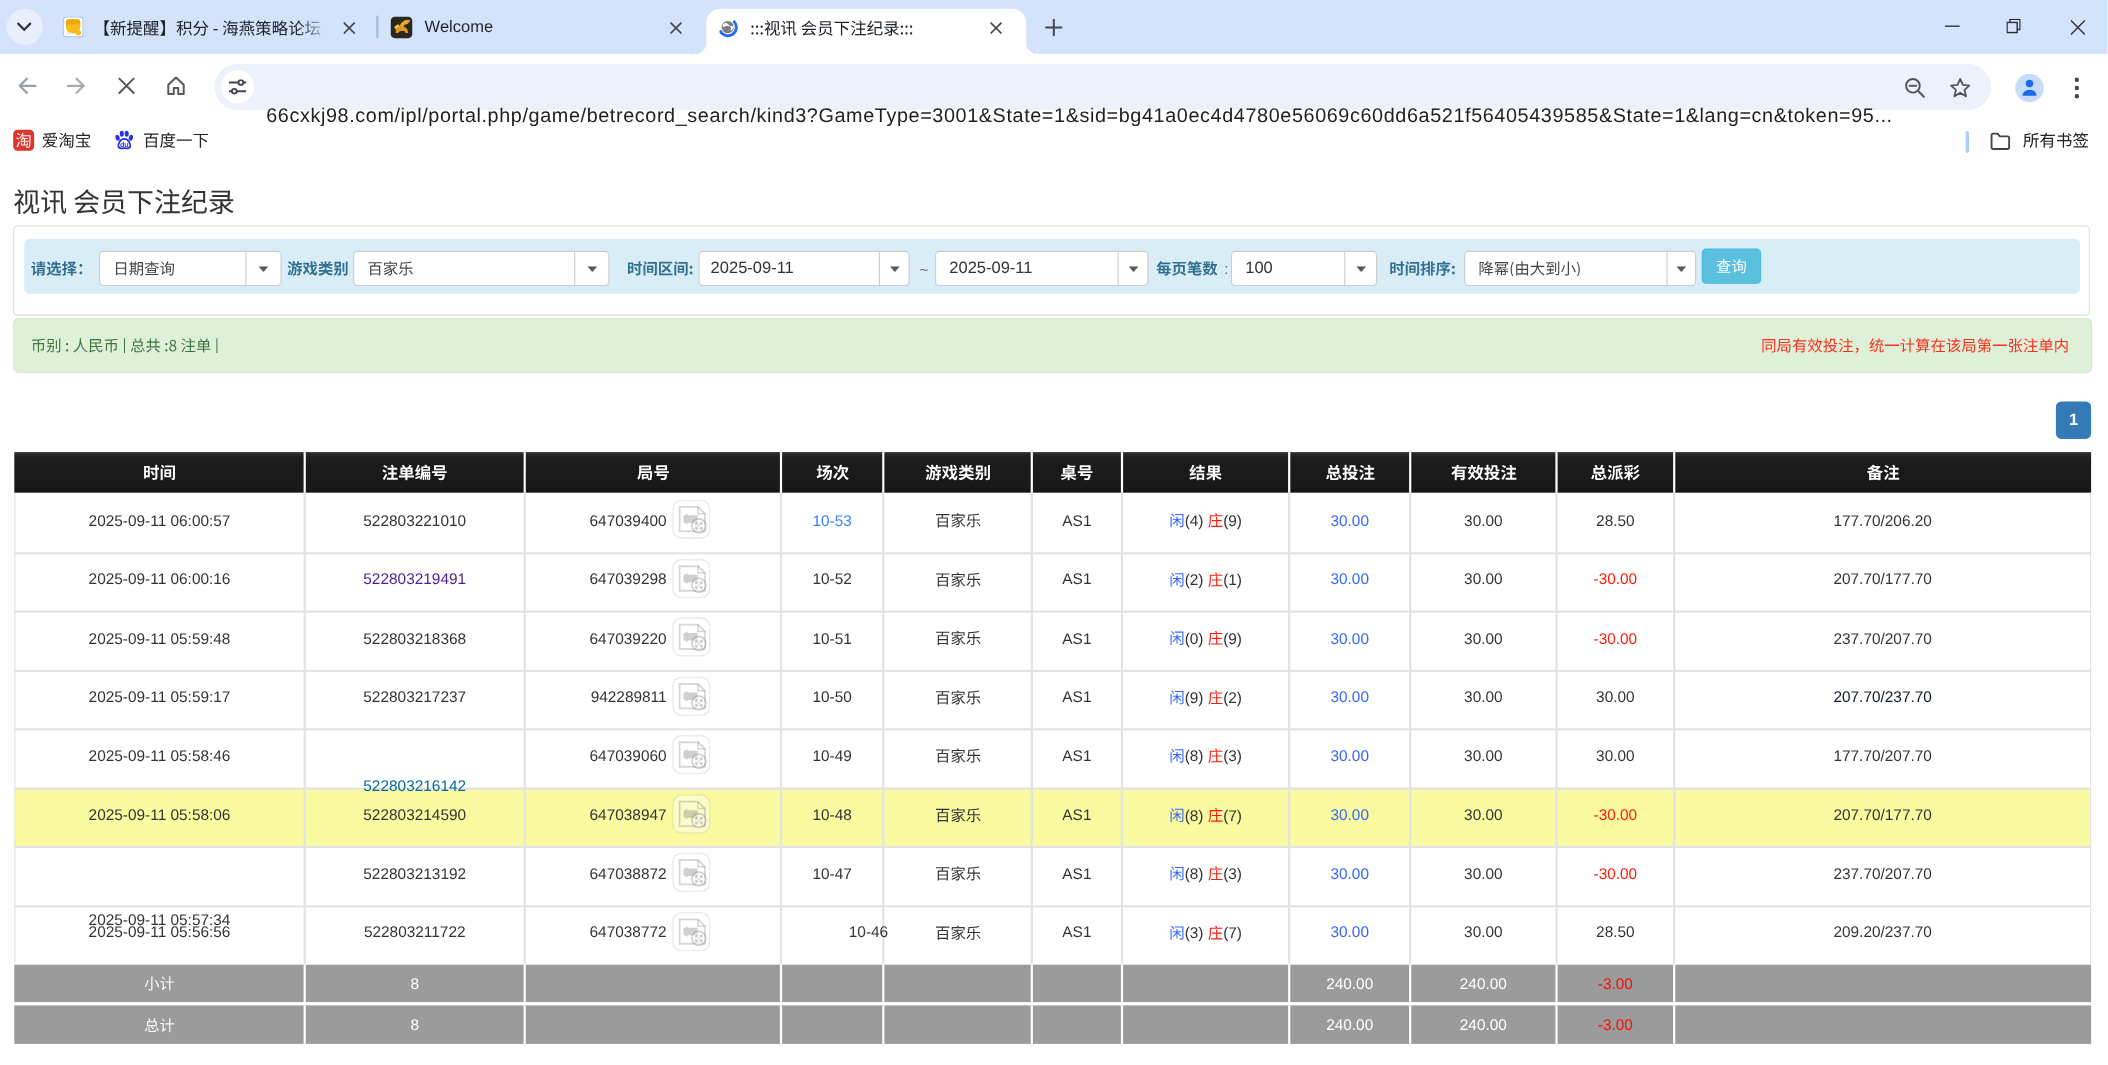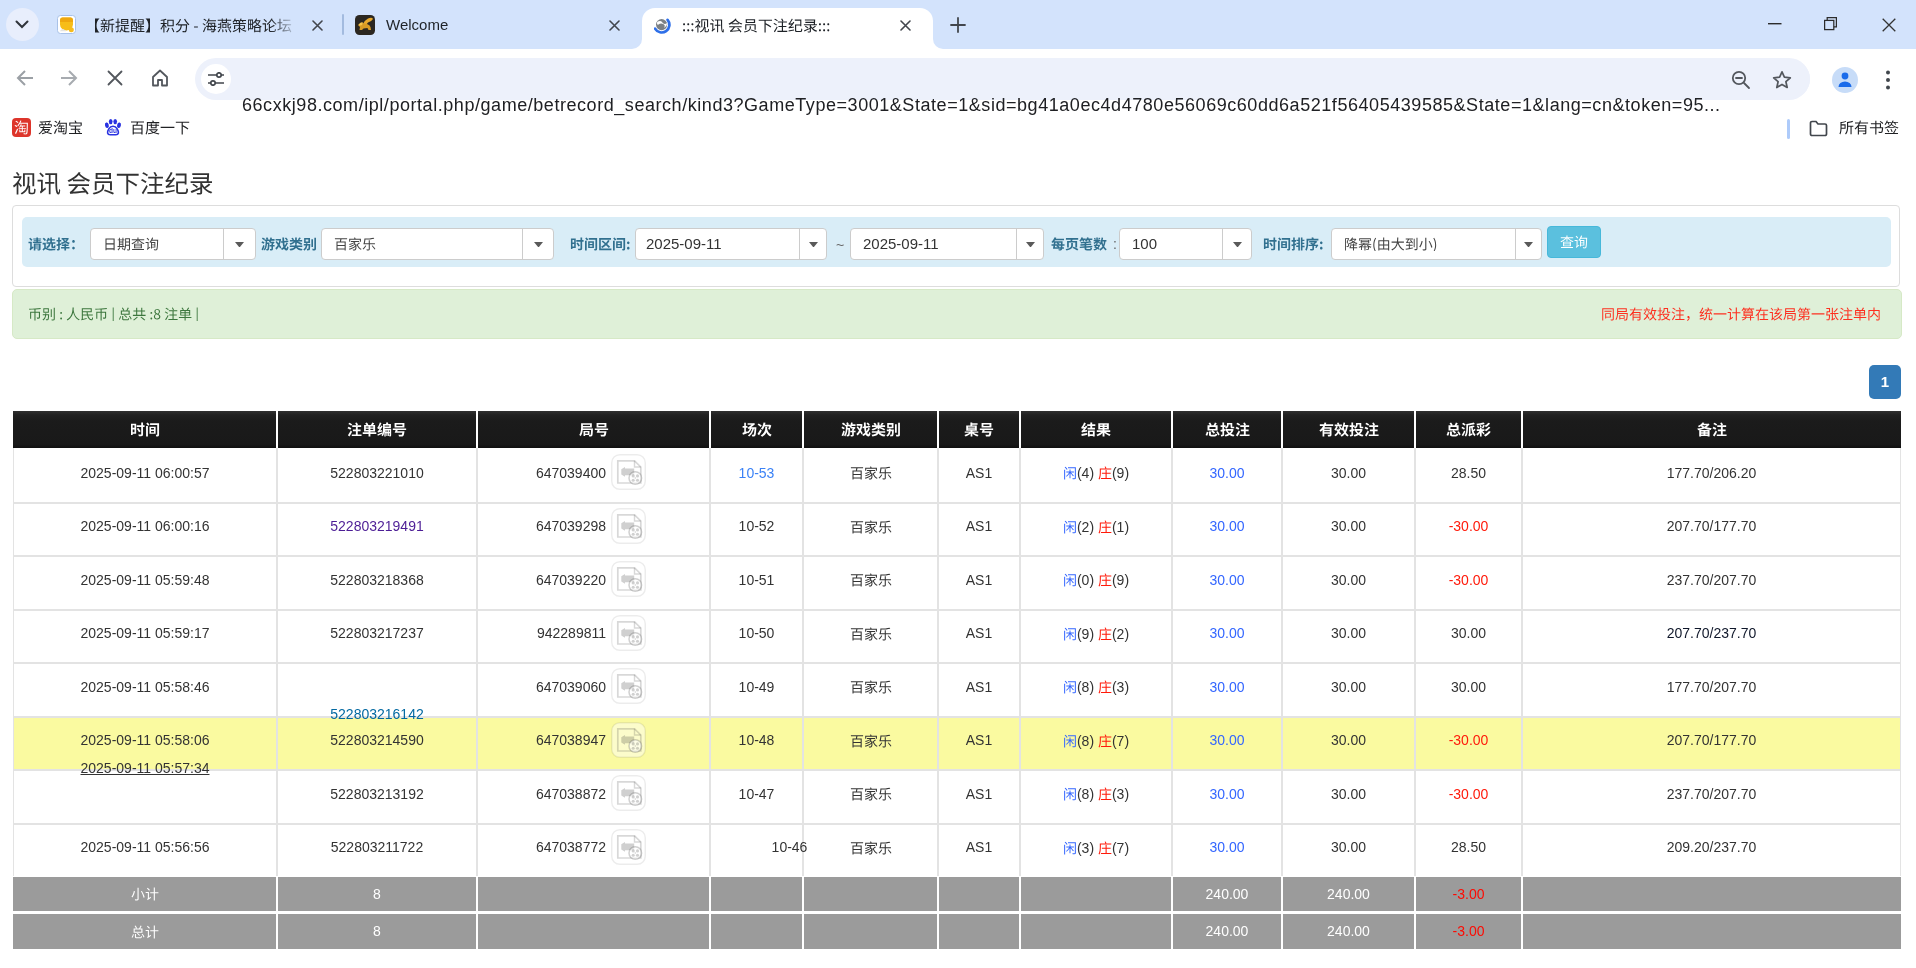--- a/index.html
+++ b/index.html
@@ -526,21 +526,21 @@
           <path d="M81 269V959H153V269ZM120 84C174 140 238 219 265 270L326 228C296 178 232 102 176 49ZM357 83V153H846V851C846 869 840 875 821 876C801 876 734 877 665 875C676 895 688 929 692 950C782 950 841 949 874 936C908 924 919 900 919 851V83ZM466 258V394H235V458H435C382 564 298 662 211 713C226 726 248 751 259 767C337 714 412 625 466 524V874H534V523C606 598 678 683 718 741L773 696C728 632 642 537 561 458H780V394H534V258Z" fill="#3366ff"></path>
         </svg>(8)&nbsp;<svg width="14.00" height="14.00" viewBox="0 0 1000 1000" style="display:block">
           <path d="M541 278V486H277V558H541V857H210V929H954V857H617V558H903V486H617V278ZM470 54C492 91 515 141 527 175H129V437C129 582 121 788 39 934C59 940 92 958 107 969C191 816 203 592 203 437V245H948V175H548L605 157C594 124 566 72 543 33Z" fill="#ff1a0a"></path>
         </svg>(7)</span>
     </div>
   </div>
 <div style="position:absolute;left:1227.0px;transform:translateX(-50%);top:730.2px;font:14px 'Liberation Sans',sans-serif;color:#3366ff;white-space:nowrap;line-height:21px;">30.00</div>
 <div style="position:absolute;left:1348.5px;transform:translateX(-50%);top:730.2px;font:14px 'Liberation Sans',sans-serif;color:#333;white-space:nowrap;line-height:21px;">30.00</div>
 <div style="position:absolute;left:1468.5px;transform:translateX(-50%);top:730.2px;font:14px 'Liberation Sans',sans-serif;color:#ff1a0a;white-space:nowrap;line-height:21px;">-30.00</div>
 <div style="position:absolute;left:1711.5px;transform:translateX(-50%);top:730.2px;font:14px 'Liberation Sans',sans-serif;color:#333;white-space:nowrap;line-height:21px;">207.70/177.70</div>
-<div style="position:absolute;left:145.0px;transform:translateX(-50%);top:758px;font:14px 'Liberation Sans',sans-serif;color:#333;white-space:nowrap;line-height:21px;text-decoration:underline;">2025-09-11 05:57:34</div>
+<div style="position:absolute;left:145.0px;transform:translateX(-50%);top:826px;font:14px 'Liberation Sans',sans-serif;color:#333;white-space:nowrap;line-height:21px;">2025-09-11 05:57:34</div>
 <div style="position:absolute;left:377.0px;transform:translateX(-50%);top:783.8px;font:14px 'Liberation Sans',sans-serif;color:#333;white-space:nowrap;line-height:21px;">522803213192</div>
 <div style="position:absolute;left:606.0px;transform:translateX(-100%);top:783.8px;font:14px 'Liberation Sans',sans-serif;color:#333;white-space:nowrap;line-height:21px;">647038872</div>
 <svg style="position:absolute;left:611px;top:775px" width="35" height="36" viewBox="0 0 35 36">
     <rect x="0.75" y="0.75" width="33.5" height="34.5" rx="8" fill="rgba(255,255,255,0.45)" stroke="rgba(0,0,0,0.075)" stroke-width="1.5"></rect>
     <path d="M6.8 6.8 H23.5 L29.8 13 V29 H6.8 Z" fill="none" stroke="rgba(40,40,40,0.18)" stroke-width="1.7"></path>
     <path d="M23.5 6.8 V13 H29.8" fill="none" stroke="rgba(40,40,40,0.18)" stroke-width="1.4"></path>
     <path d="M10.3 15.2 L14 13 V14.5 H23.2 V21.3 H14 V22.8 L10.3 20.6 Z" fill="rgba(40,40,40,0.22)"></path>
     <circle cx="24.3" cy="24" r="6.3" fill="rgba(255,255,255,0.55)" stroke="rgba(40,40,40,0.22)" stroke-width="1.5"></circle>
     <circle cx="22.2" cy="21.9" r="1.55" fill="rgba(40,40,40,0.22)"></circle>
     <circle cx="26.5" cy="21.9" r="1.55" fill="rgba(40,40,40,0.22)"></circle>

